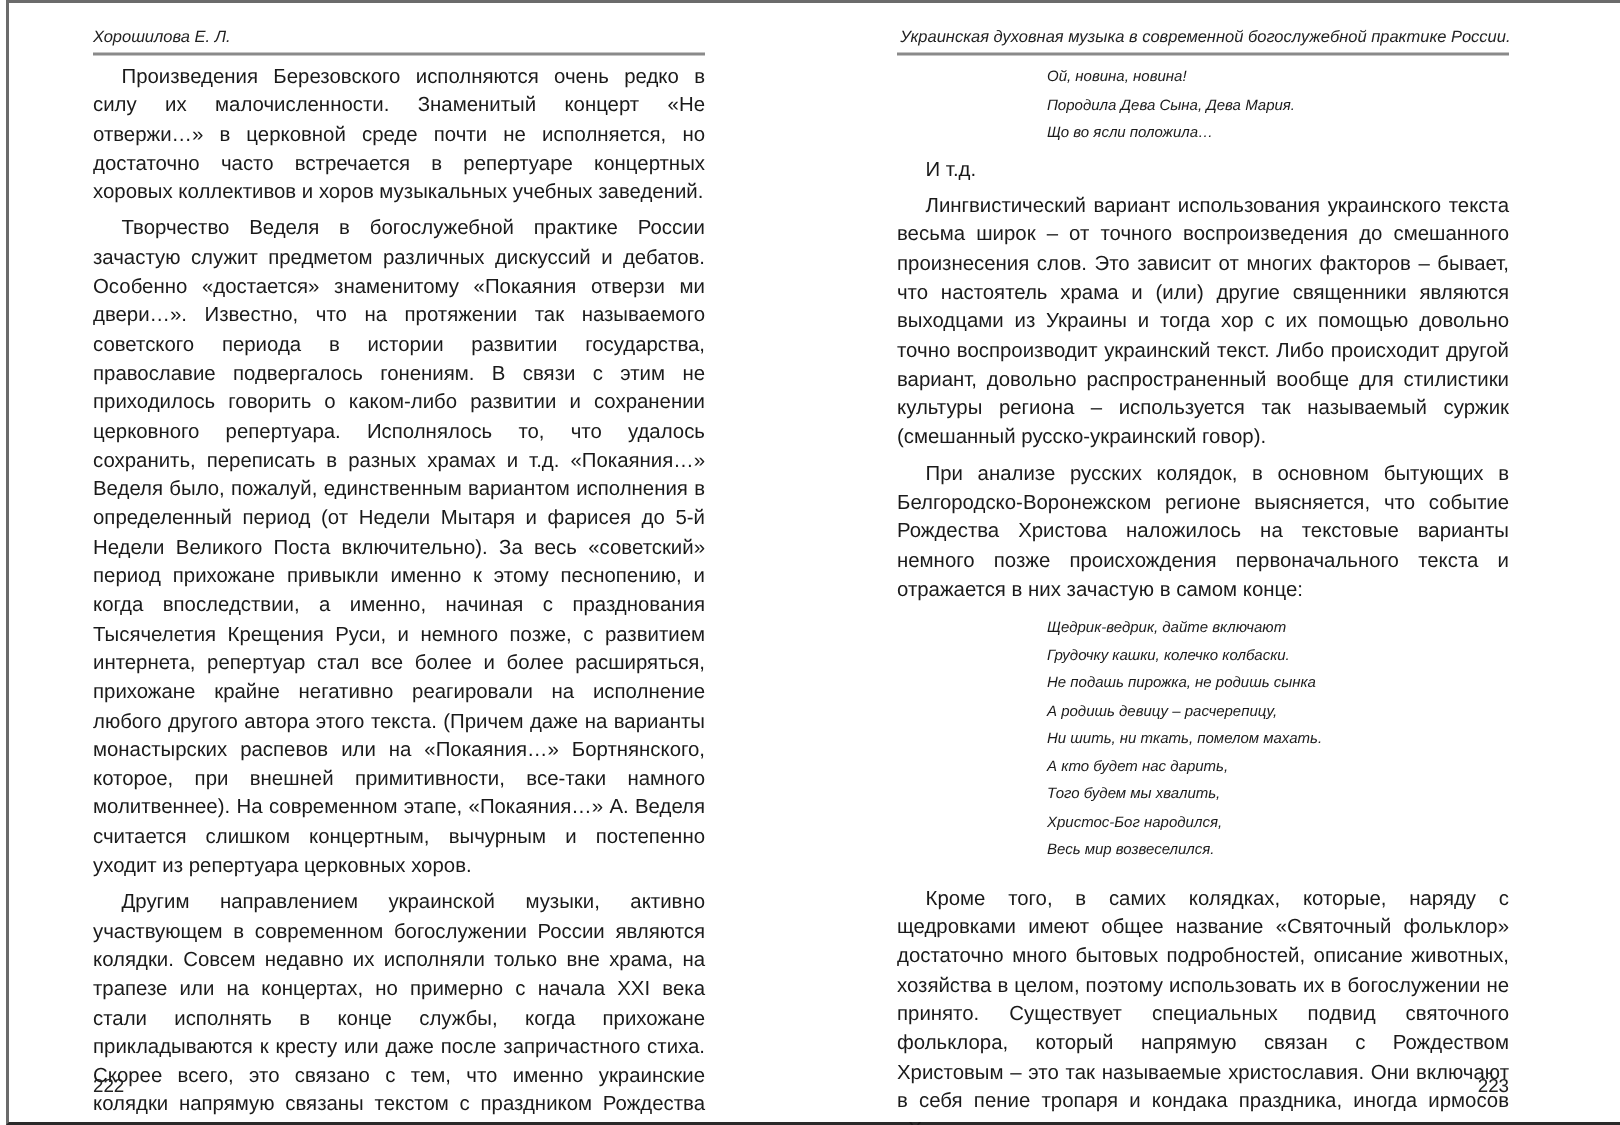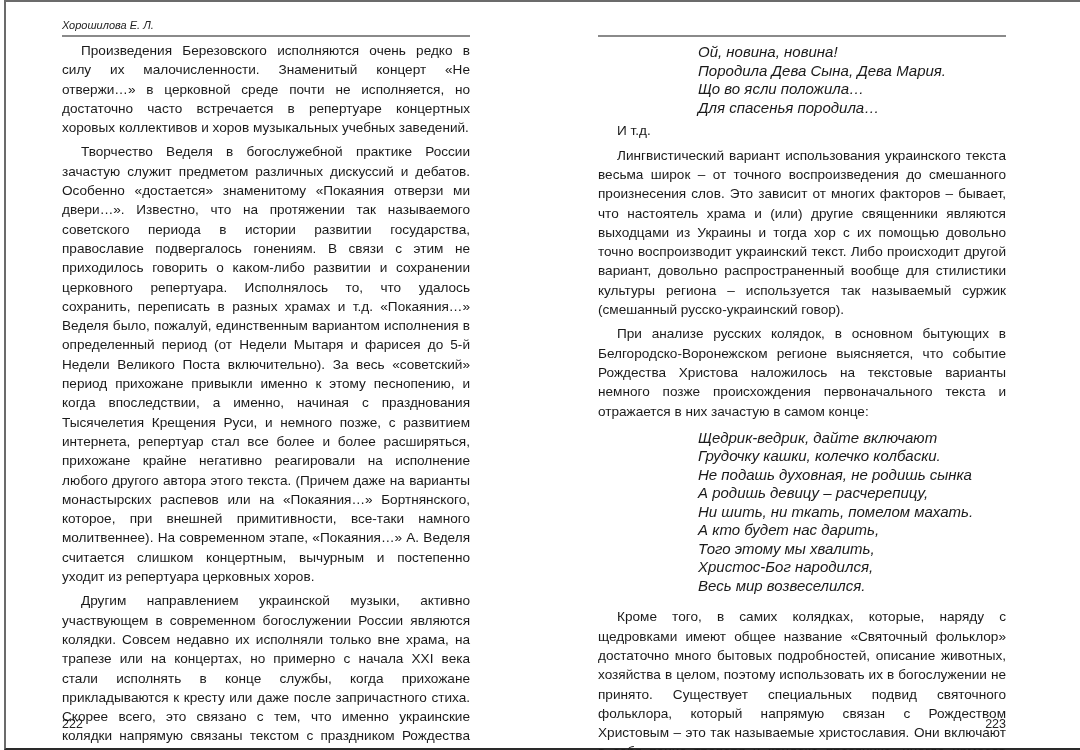--- a/index.html
+++ b/index.html
@@ -39,21 +39,21 @@
     position: absolute; top: 39px;
     font-size: 13.6px; line-height: 19.3px;
     text-align: justify;
   }
   .page-left .body { left: 56px; width: 408px; }
   .page-right .body { left: 52px; width: 408px; }
 
   .para { margin: 0 0 5px 0; text-indent: 19px; hyphens: manual; }
   .verse {
     margin: 4px 0 4px 0; padding-left: 101px;
-    font-style: italic; font-size: 15px; line-height: 18px; text-align: left;
+    font-style: italic; font-size: 10px; line-height: 18px; text-align: left;
   }
   .page-right .verse.top { margin-top: 2px; padding-left: 100px; line-height: 18.6px; }
   .page-right .verse.big { padding-left: 100px; line-height: 18.5px; margin: 8px 0 12px 0; }
   .label { margin: 0; padding-left: 19px; }
 
   .folio {
     position: absolute; bottom: 17px; font-size: 12.5px; color: #222;
   }
   .page-left .folio { left: 56px; text-align: right; }
   .page-right .folio { right: 80px; }
@@ -71,40 +71,40 @@
       <p class="para">Произведения Березовского исполняются очень редко в силу их малочисленности. Знаменитый концерт «Не отвержи…» в церковной среде почти не исполняется, но достаточно часто встречается в репер­туаре концертных хоровых коллективов и хоров музыкальных учебных заведений.</p>
       <p class="para">Творчество Веделя в богослужебной практике России зачастую служит предметом различных дискуссий и дебатов. Особенно «доста­ется» знаменитому «Покаяния отверзи ми двери…». Известно, что на протяжении так называемого советского периода в истории развитии государства, православие подвергалось гонениям. В связи с этим не приходилось говорить о каком-либо развитии и сохранении церковного репертуара. Исполнялось то, что удалось сохранить, переписать в раз­ных храмах и т.д. «Покаяния…» Веделя было, пожалуй, единственным вариантом исполнения в определенный период (от Недели Мытаря и фарисея до 5-й Недели Великого Поста включительно). За весь «совет­ский» период прихожане привыкли именно к этому песнопению, и когда впоследствии, а именно, начиная с празднования Тысячелетия Креще­ния Руси, и немного позже, с развитием интернета, репертуар стал все более и более расширяться, прихожане крайне негативно реагировали на исполнение любого другого автора этого текста. (Причем даже на варианты монастырских распевов или на «Покаяния…» Бортнянского, которое, при внешней примитивности, все-таки намного молитвеннее). На современном этапе, «Покаяния…» А. Веделя считается слишком концертным, вычурным и постепенно уходит из репертуара церковных хоров.</p>
       <p class="para">Другим направлением украинской музыки, активно участвующем в современном богослужении России являются колядки. Совсем недав­но их исполняли только вне храма, на трапезе или на концертах, но примерно с начала XXI века стали исполнять в конце службы, когда прихожане прикладываются к кресту или даже после запричастного стиха. Скорее всего, это связано с тем, что именно украинские колядки напрямую связаны текстом с праздником Рождества Христова, о чем говорят припевные слова или последовательное описание в тексте са­мого события:</p>
 
     </div>
 
     <div class="folio">222</div>
   </div>
 
   <div class="page page-right">
+    <div class="running-head">Украинская духовная музыка в современной богослужебной практике России.</div>
     <div class="head-rule"></div>
 
     <div class="body">
       <div class="verse top">
         <div>Ой, новина, новина!</div>
         <div>Породила Дева Сына, Дева Мария.</div>
         <div>Що во ясли положила…</div>
-        <div>Для спасенья породила…</div>
       </div>
       <p class="label" style="margin-bottom:5px;">И т.д.</p>
       <p class="para">Лингвистический вариант использования украинского текста весь­ма широк – от точного воспроизведения до смешанного произнесения слов. Это зависит от многих факторов – бывает, что настоятель храма и (или) другие священники являются выходцами из Украины и тогда хор с их помощью довольно точно воспроизводит украинский текст. Либо происходит другой вариант, довольно распространенный вообще для стилистики культуры региона – используется так называемый сур­жик (смешанный русско-украинский говор).</p>
       <p class="para">При анализе русских колядок, в основном бытующих в Белгород­ско-Воронежском регионе выясняется, что событие Рождества Христо­ва наложилось на текстовые варианты немного позже происхождения первоначального текста и отражается в них зачастую в самом конце:</p>
       <div class="verse big">
         <div>Щедрик-ведрик, дайте включают</div>
         <div>Грудочку кашки, колечко колбаски.</div>
-        <div>Не подашь духовная, не родишь сынка</div>
+        <div>Не подашь пирожка, не родишь сынка</div>
         <div>А родишь девицу – расчерепицу,</div>
         <div>Ни шить, ни ткать, помелом махать.</div>
         <div>А кто будет нас дарить,</div>
-        <div>Того этому мы хвалить,</div>
+        <div>Того будем мы хвалить,</div>
         <div>Христос-Бог народился,</div>
         <div>Весь мир возвеселился.</div>
       </div>
       <p class="para">Кроме того, в самих колядках, которые, наряду с щедровками име­ют общее название «Святочный фольклор» достаточно много бытовых подробностей, описание животных, хозяйства в целом, поэтому ис­пользовать их в богослужении не принято. Существует специальных подвид святочного фольклора, который напрямую связан с Рожде­ством Христовым – это так называемые христославия. Они включают в себя пение тропаря и кондака праздника, иногда ирмосов «Христос рождается».</p>
 
     </div>
 
     <div class="folio">223</div>
   </div>
 

